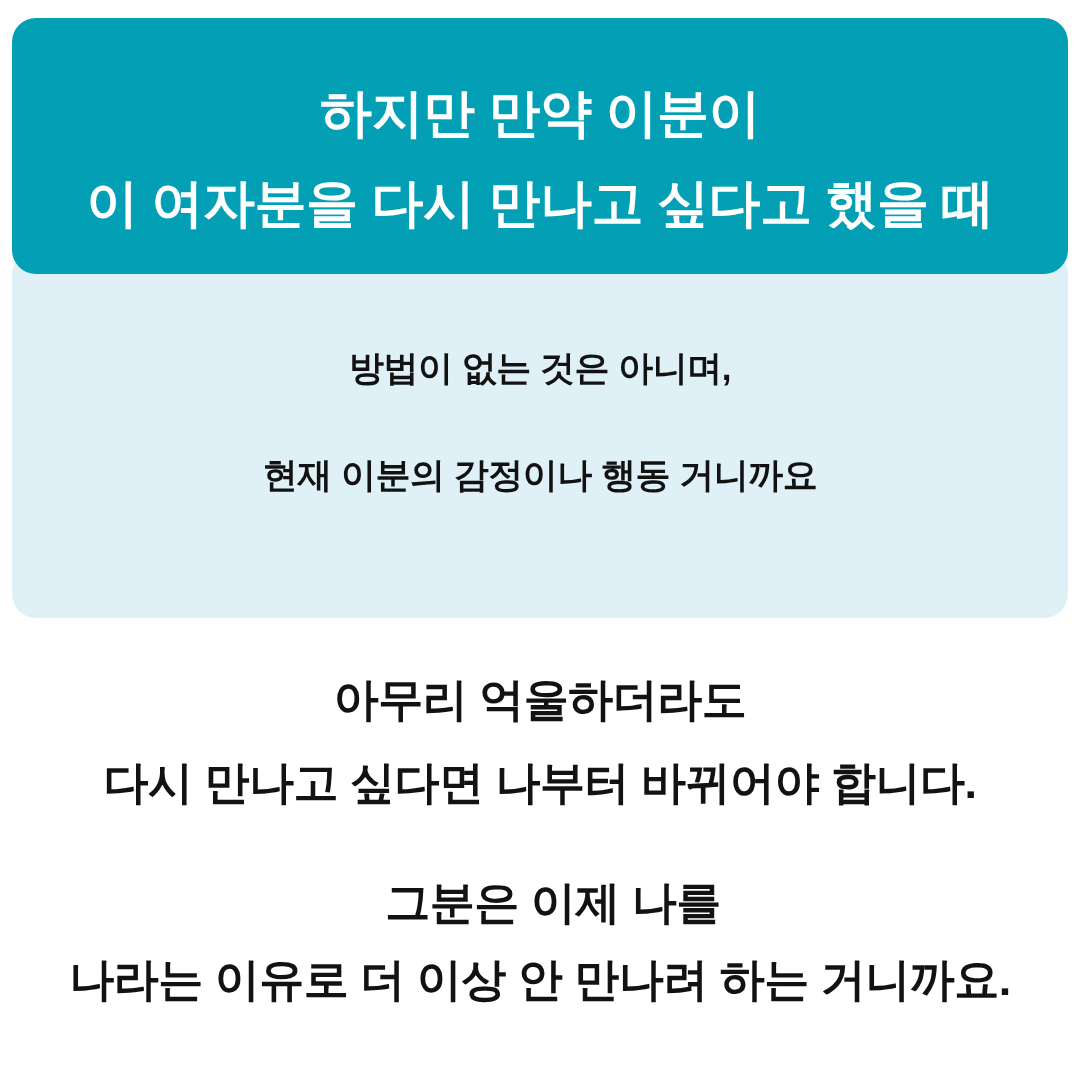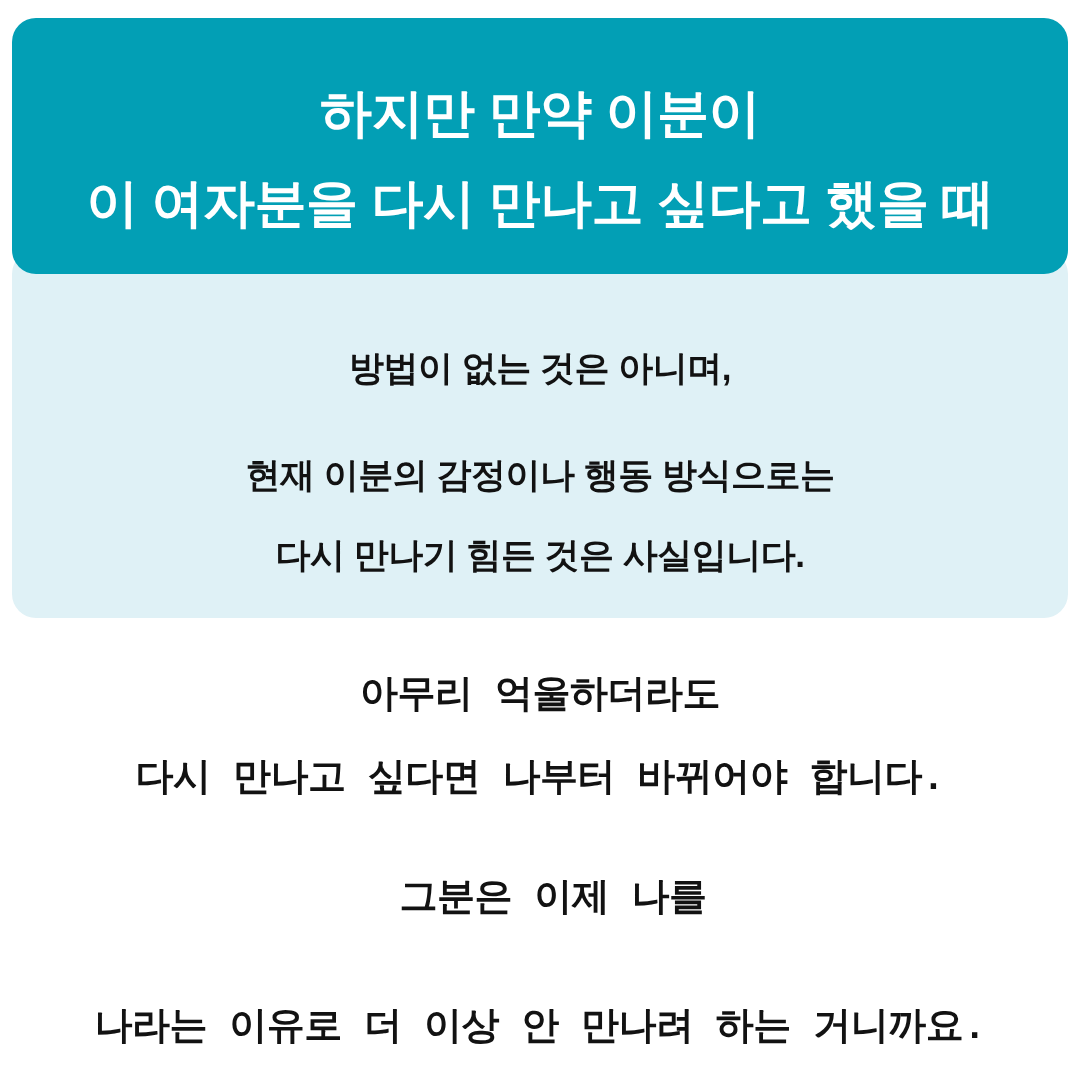--- a/index.html
+++ b/index.html
@@ -57,42 +57,40 @@
   .sub-box .line{
     color:var(--body-text);
     font-size:35px;
   }
   .sline1{top:100px;} 
   .sline2{top:207px;} 
   .sline3{top:287px;} 
   
   .body-text .line{
     color:var(--body-text);
-    font-size:38px;
-    font-family:Liberation Mono, monospace;
+    font-size:45px;
   }
   .b1line1{top:677px;}
   .b1line2{top:760px;text-align:center;}
   .b2line1{top:880px;margin-left:13px;}
-  .b2line2{top:1009px;}
+  .b2line2{top:957px;}
 </style>
 </head>
 <body>
 
 <div class="page">
 
   <section class="header-box">
     <p class="line hline1">하지만 만약 이분이</p>
     <p class="line hline2">이 여자분을 다시 만나고 싶다고 했을 때</p>
   </section>
 
   <section class="sub-box">
     <p class="line sline1">방법이 없는 것은 아니며,</p>
-    <p class="line sline2">현재 이분의 감정이나 행동 방식으로는</p>
-    <p class="line sline3">다시 만나기 힘든 것은 사실입니다.</p>
+    <p class="line sline2">현재 이분의 감정이나 행동 거니까요</p>
   </section>
 
   <section class="body-text">
     <p class="line b1line1">아무리 억울하더라도</p>
     <p class="line b1line2">다시 만나고 싶다면 나부터 바뀌어야 합니다.</p>
   </section>
 
   <section class="body-text">
     <p class="line b2line1">그분은 이제 나를</p>
     <p class="line b2line2">나라는 이유로 더 이상 안 만나려 하는 거니까요.</p>

